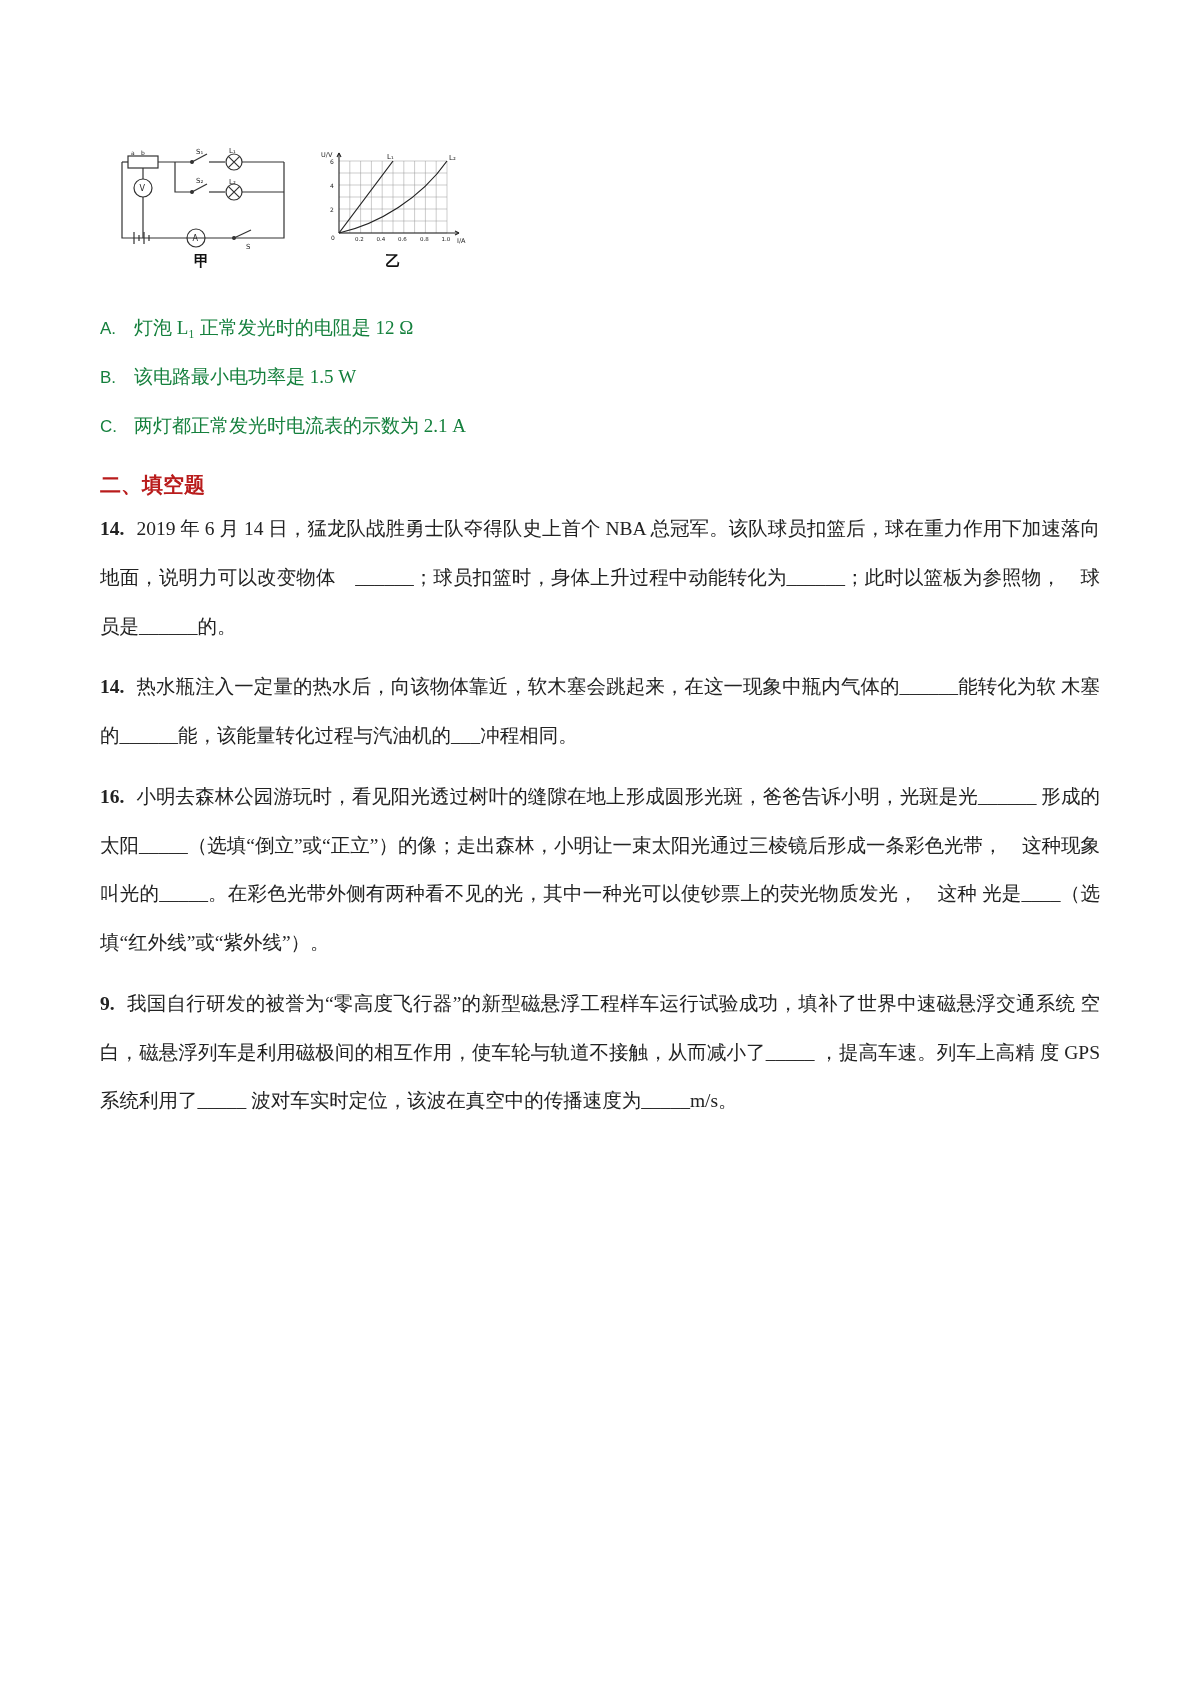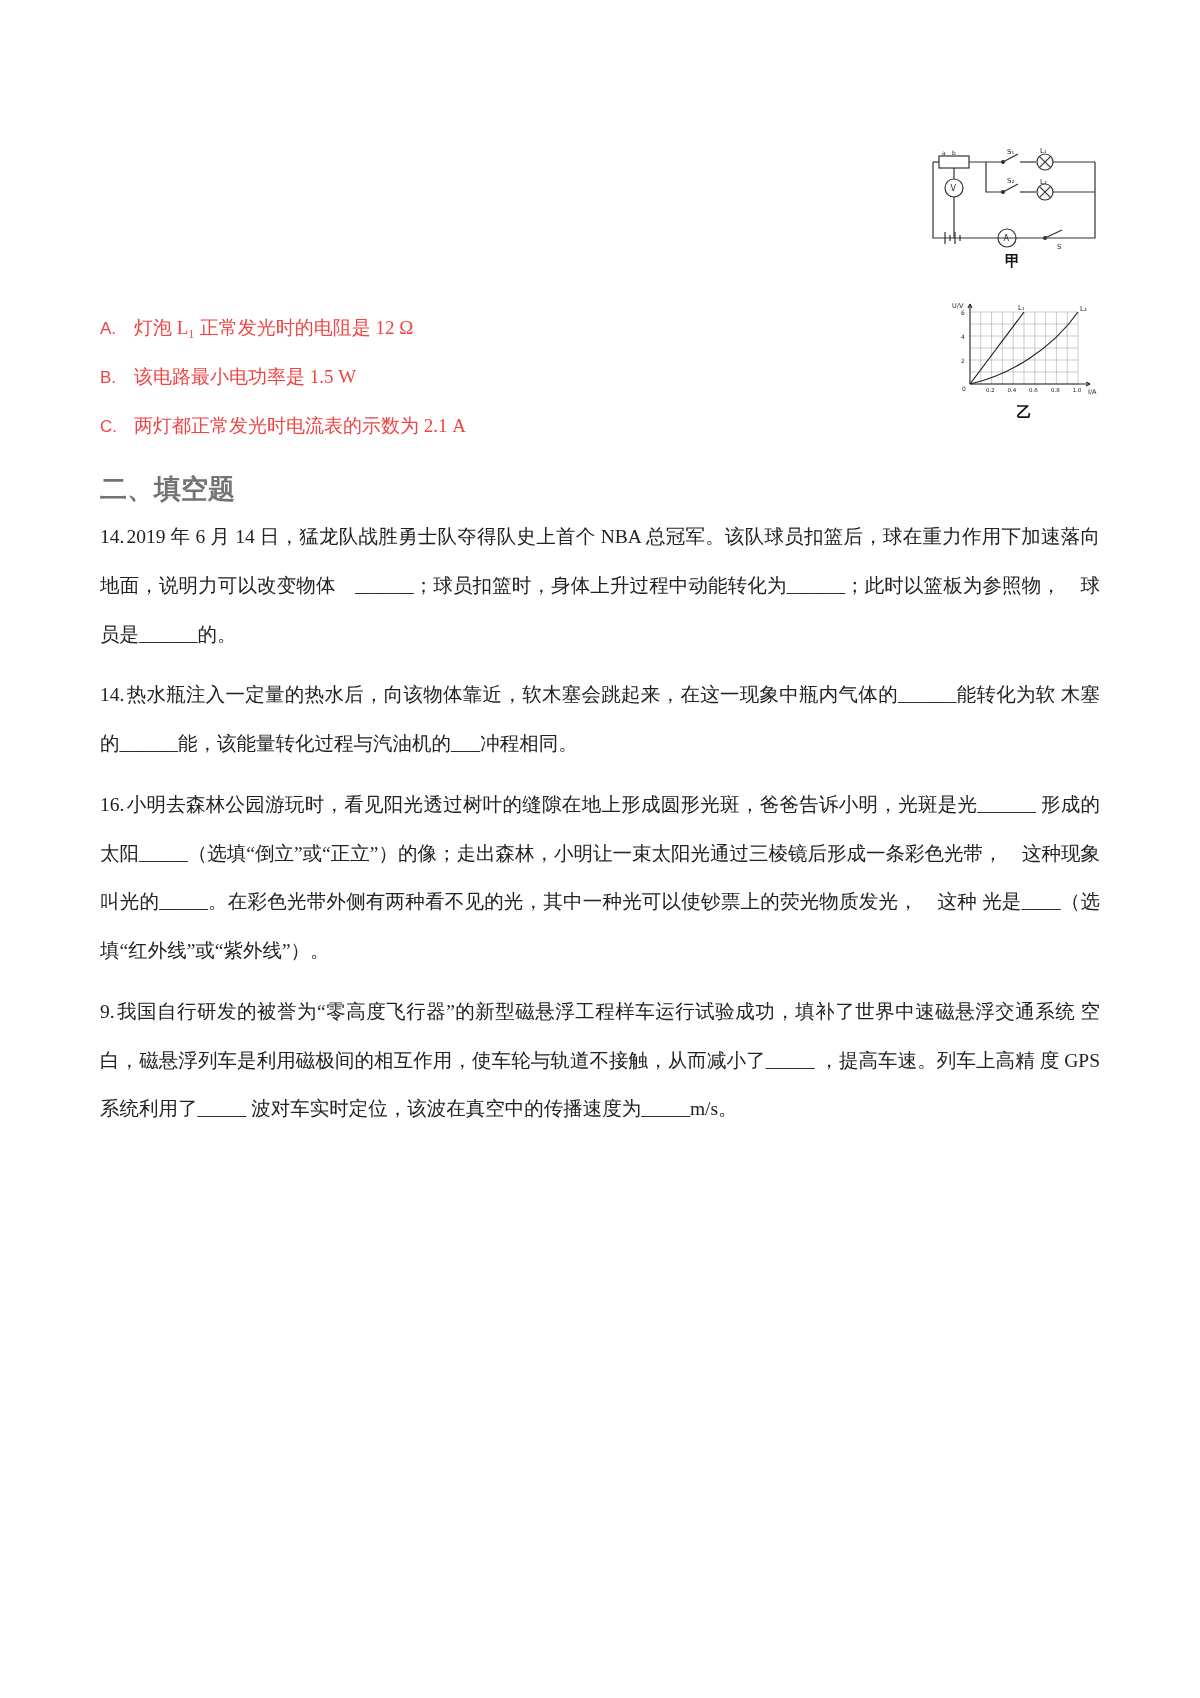--- a/index.html
+++ b/index.html
@@ -4,34 +4,34 @@
 <style>
   html,body{margin:0;padding:0;background:#ffffff;}
   body{
     width:1200px;height:1698px;overflow:hidden;
     font-family:"Liberation Serif","DejaVu Serif",serif;
     color:#1c1c1c;
   }
   .page{position:relative;width:1200px;height:1698px;box-sizing:border-box;
     padding:148px 100px 0 100px;}
   
-  .figures-row{display:flex;align-items:flex-end;gap:28px;margin-left:14px;height:122px;flex-direction:column;}
+  .figures-row{display:flex;align-items:flex-start;gap:28px;margin-left:14px;height:122px;}
   .figure{display:flex;flex-direction:column;align-items:center;}
   .fig-caption{font-size:15px;font-weight:bold;margin-top:2px;color:#111;}
   svg{display:block;}
   .svgtxt{font-family:"DejaVu Sans",sans-serif;fill:#222;}
   
   .options{margin-top:34px;}
-  .option{font-size:19px;line-height:48px;white-space:nowrap;color:#ef4444;}
+  .option{font-size:19px;line-height:48px;white-space:nowrap;color:#15803d;}
   .opt-label{display:inline-block;min-width:34px;font-family:"Liberation Sans",sans-serif;font-size:17px;}
   
-  .section-header{font-size:27px;font-weight:bold;margin:20px 0 6px 0;color:#737373;}
+  .section-header{font-size:21px;font-weight:bold;margin:20px 0 6px 0;color:#b91c1c;}
   
   .question{font-size:19.5px;line-height:2.5;text-align:justify;margin:4px 0 12px 0;color:#222;}
-  .qnum{font-weight:400;margin-right:2px;}
+  .qnum{font-weight:700;margin-right:12px;}
 </style>
 </head>
 <body>
 
 <div class="page">
 
   <div class="figures-row">
 
     <div class="figure">
       <svg width="175" height="102" viewBox="0 0 175 102">

